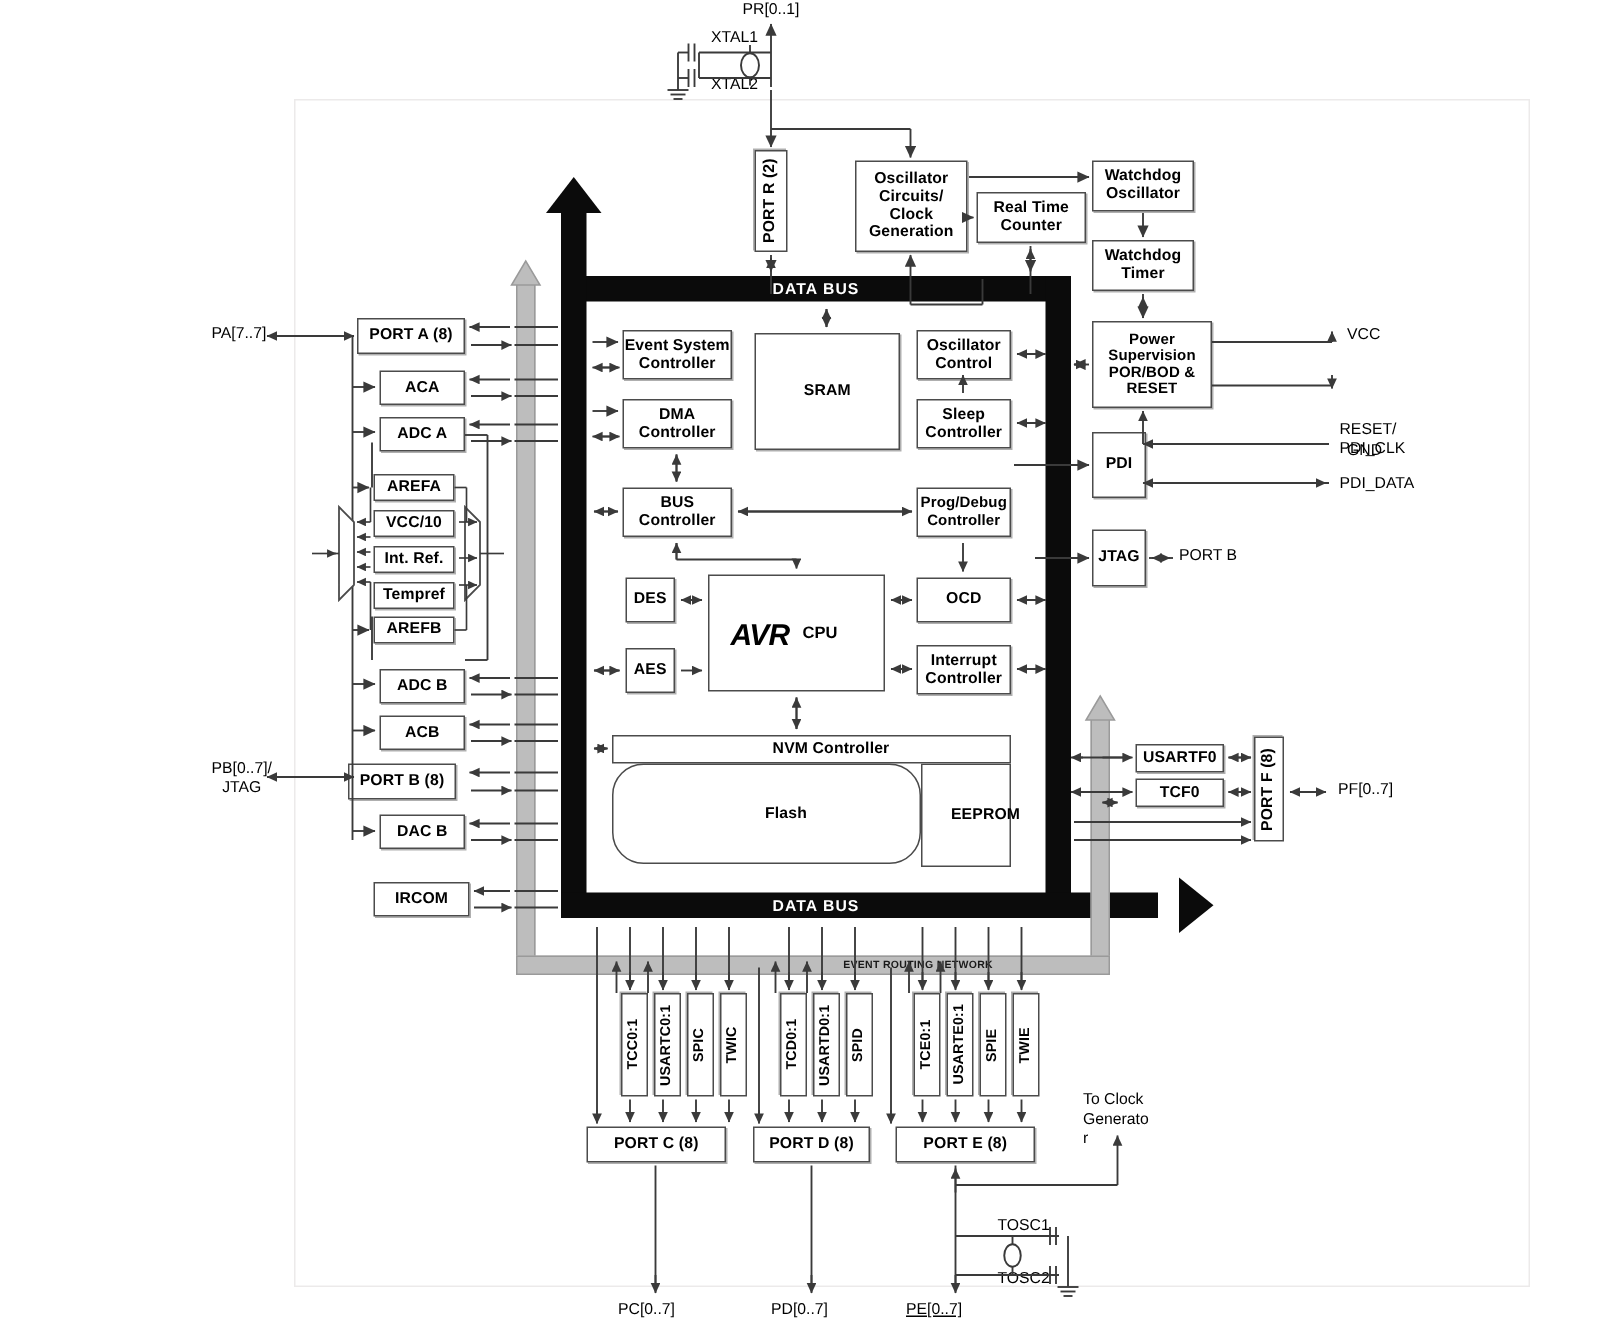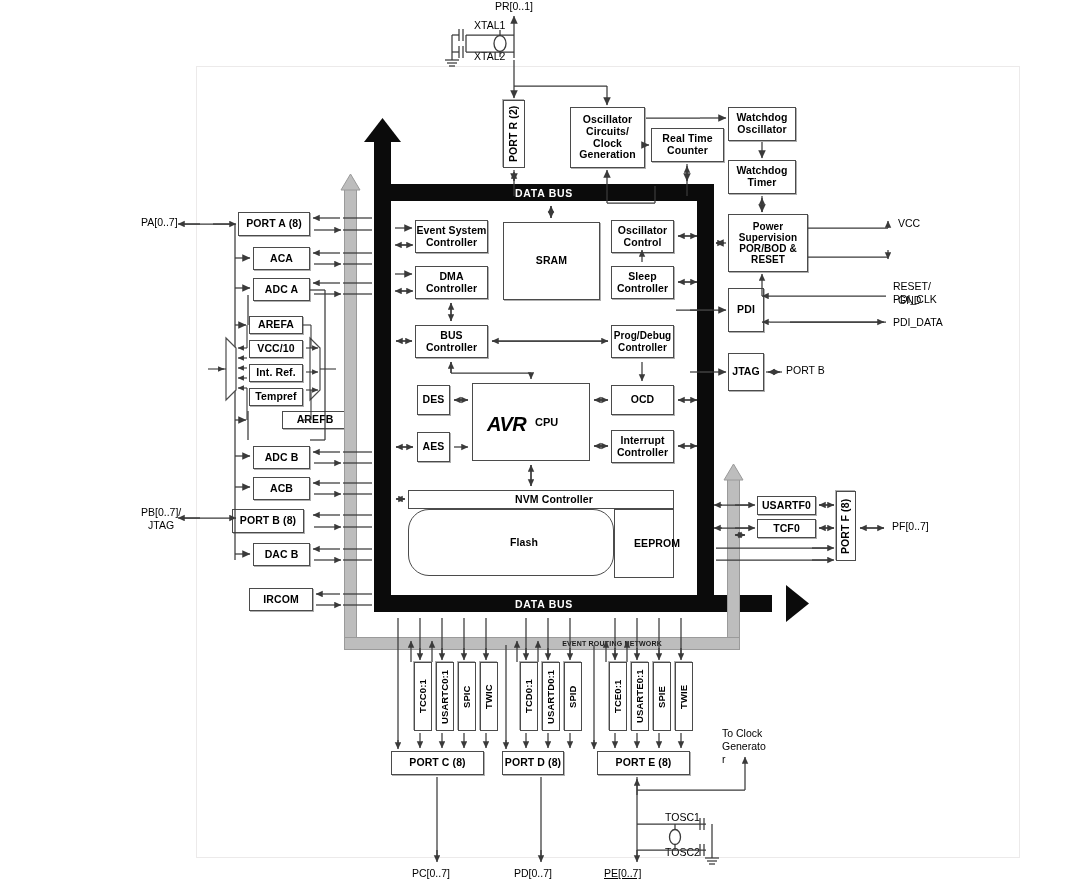--- a/index.html
+++ b/index.html
@@ -120,33 +120,33 @@
 
   <div class="blk" style="left:611px;top:385px;width:63px;height:30px;">OCD</div>
 
   <div class="blk" style="left:611px;top:430px;width:63px;height:33px;white-space:pre;">Interrupt
 Controller</div>
 
   <div class="blk plain" style="left:408px;top:490px;width:266px;height:19px;font-weight:bold;">NVM Controller</div>
   <div class="blk plain" style="left:408px;top:509px;width:206px;height:67px;border-radius:21px;">Flash</div>
   <div class="blk plain" style="left:614px;top:509px;width:60px;height:69px;">EEPROM</div>
 
-  <div class="lbl" style="left:141px;top:216px;">PA[0..7]</div>
+  <div class="lbl" style="left:141px;top:216px;">PA[7..7]</div>
   <div class="lbl" style="left:141px;top:506px;white-space:pre;text-align:center;">PB[0..7]/
 JTAG</div>
 
   <div class="blk" style="left:238px;top:212px;width:72px;height:24px;">PORT A (8)</div>
   <div class="blk" style="left:253px;top:247px;width:57px;height:23px;">ACA</div>
   <div class="blk" style="left:253px;top:278px;width:57px;height:23px;">ADC A</div>
 
   <div class="blk thin" style="left:249px;top:316px;width:54px;height:18px;">AREFA</div>
   <div class="blk thin" style="left:249px;top:340px;width:54px;height:18px;">VCC/10</div>
   <div class="blk thin" style="left:249px;top:364px;width:54px;height:18px;">Int. Ref.</div>
   <div class="blk thin" style="left:249px;top:388px;width:54px;height:18px;">Tempref</div>
-  <div class="blk thin" style="left:249px;top:411px;width:66px;height:18px;margin-left:33px;">AREFB</div>
+  <div class="blk thin" style="left:249px;top:411px;width:54px;height:18px;">AREFB</div>
 
   <div class="blk" style="left:253px;top:446px;width:57px;height:23px;">ADC B</div>
   <div class="blk" style="left:253px;top:477px;width:57px;height:23px;">ACB</div>
   <div class="blk" style="left:232px;top:509px;width:72px;height:24px;">PORT B (8)</div>
   <div class="blk" style="left:253px;top:543px;width:57px;height:23px;">DAC B</div>
   <div class="blk" style="left:249px;top:588px;width:64px;height:23px;">IRCOM</div>
 
   <div class="blk" style="left:757px;top:496px;width:59px;height:19px;">USARTF0</div>
   <div class="blk" style="left:757px;top:519px;width:59px;height:19px;">TCF0</div>
   <div class="blk vert" style="left:836px;top:491px;width:20px;height:70px;">PORT F (8)</div>
@@ -167,21 +167,21 @@
   <div class="blk vert" style="left:520px;top:662px;width:18px;height:69px;font-size:9.5px;">TCD0:1</div>
   <div class="blk vert" style="left:542px;top:662px;width:18px;height:69px;font-size:9.5px;">USARTD0:1</div>
   <div class="blk vert" style="left:564px;top:662px;width:18px;height:69px;font-size:9.5px;">SPID</div>
 
   <div class="blk vert" style="left:609px;top:662px;width:18px;height:69px;font-size:9.5px;">TCE0:1</div>
   <div class="blk vert" style="left:631px;top:662px;width:18px;height:69px;font-size:9.5px;">USARTE0:1</div>
   <div class="blk vert" style="left:653px;top:662px;width:18px;height:69px;font-size:9.5px;">SPIE</div>
   <div class="blk vert" style="left:675px;top:662px;width:18px;height:69px;font-size:9.5px;">TWIE</div>
 
   <div class="blk" style="left:391px;top:751px;width:93px;height:24px;text-align:right;">PORT C (8)</div>
-  <div class="blk" style="left:502px;top:751px;width:62px;height:24px;">PORT D (8)</div>
+  <div class="blk" style="left:502px;top:751px;width:78px;height:24px;">PORT D (8)</div>
   <div class="blk" style="left:597px;top:751px;width:93px;height:24px;">PORT E (8)</div>
 
   <div class="lbl c" style="left:412px;top:867px;">PC[0..7]</div>
   <div class="lbl c" style="left:514px;top:867px;">PD[0..7]</div>
   <div class="lbl c" style="left:604px;top:867px;text-decoration:underline;">PE[0..7]</div>
 
   <div class="lbl" style="left:722px;top:727px;white-space:pre;">To Clock
 Generato
 r</div>
   <div class="lbl" style="left:665px;top:811px;">TOSC1</div>

